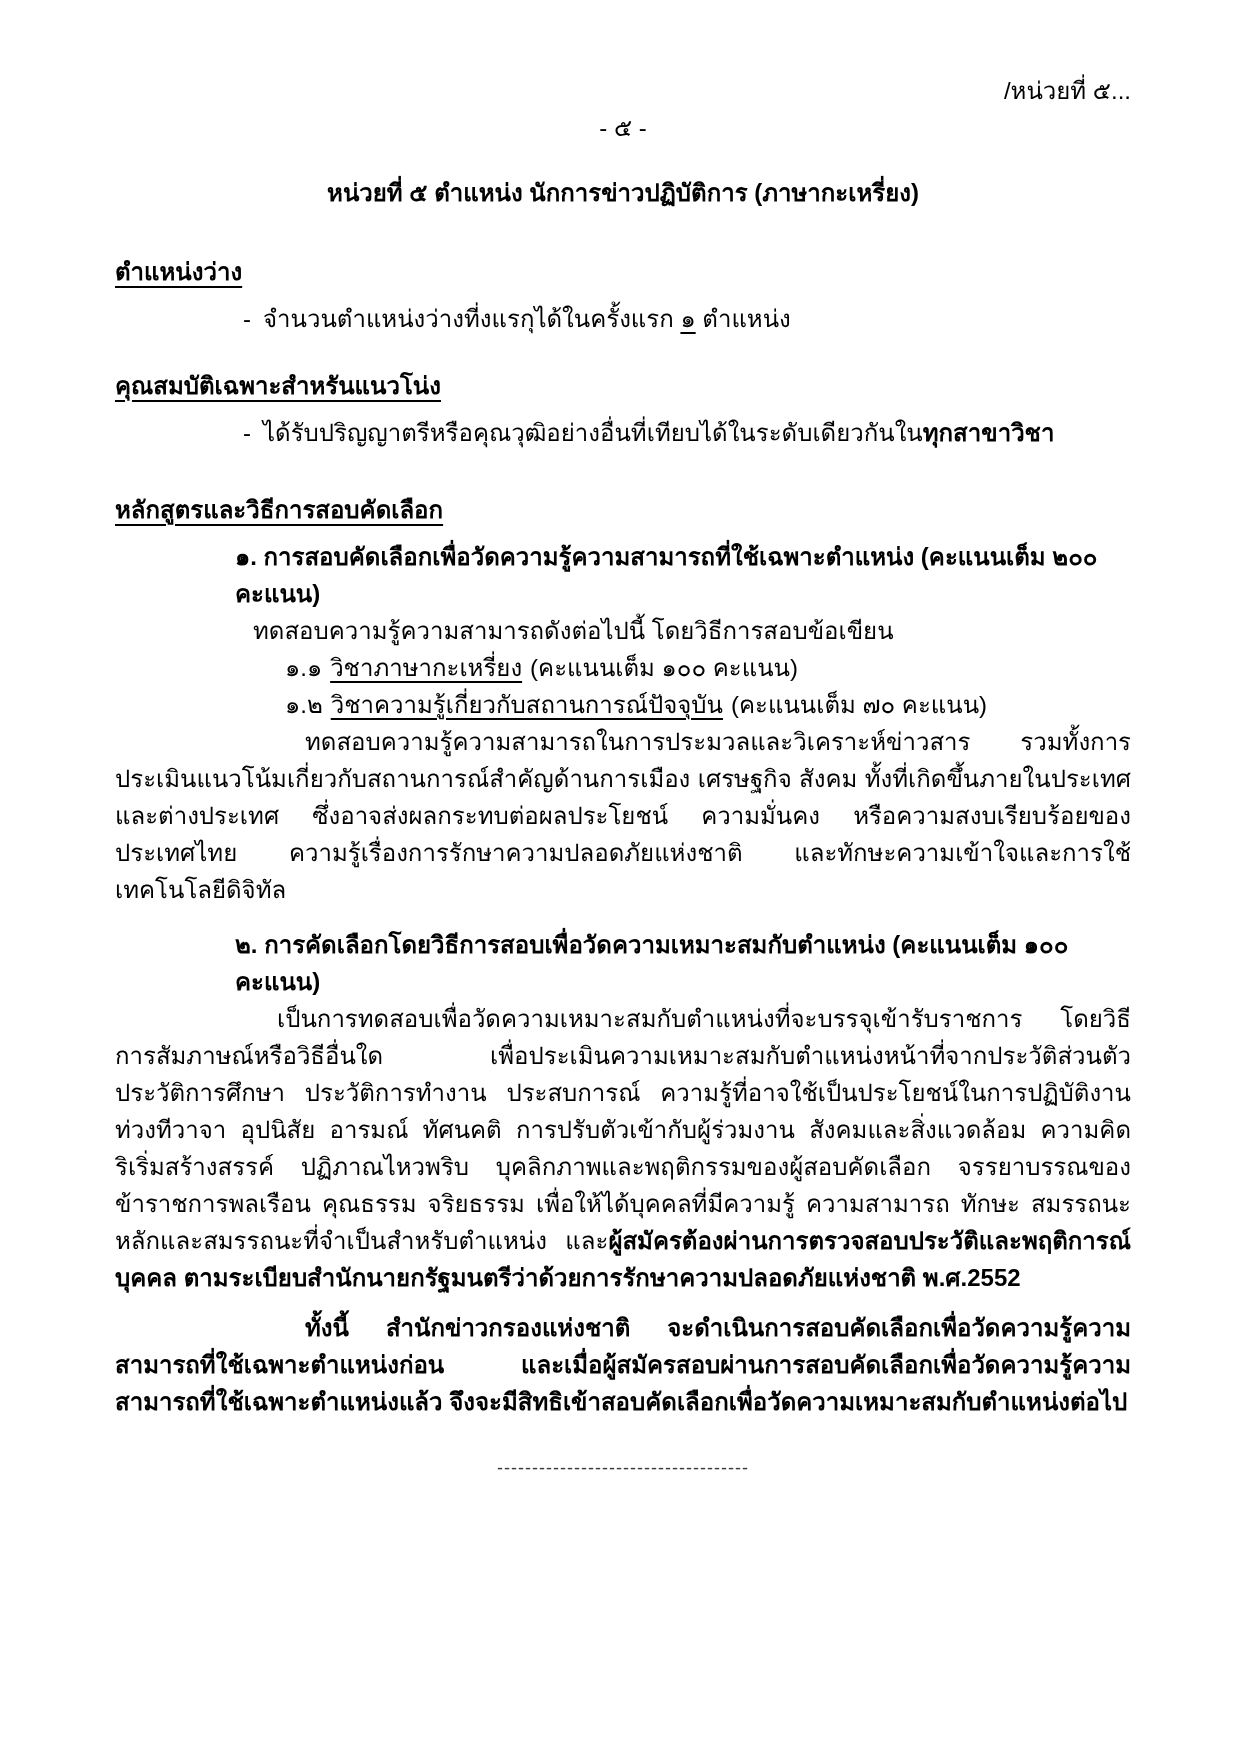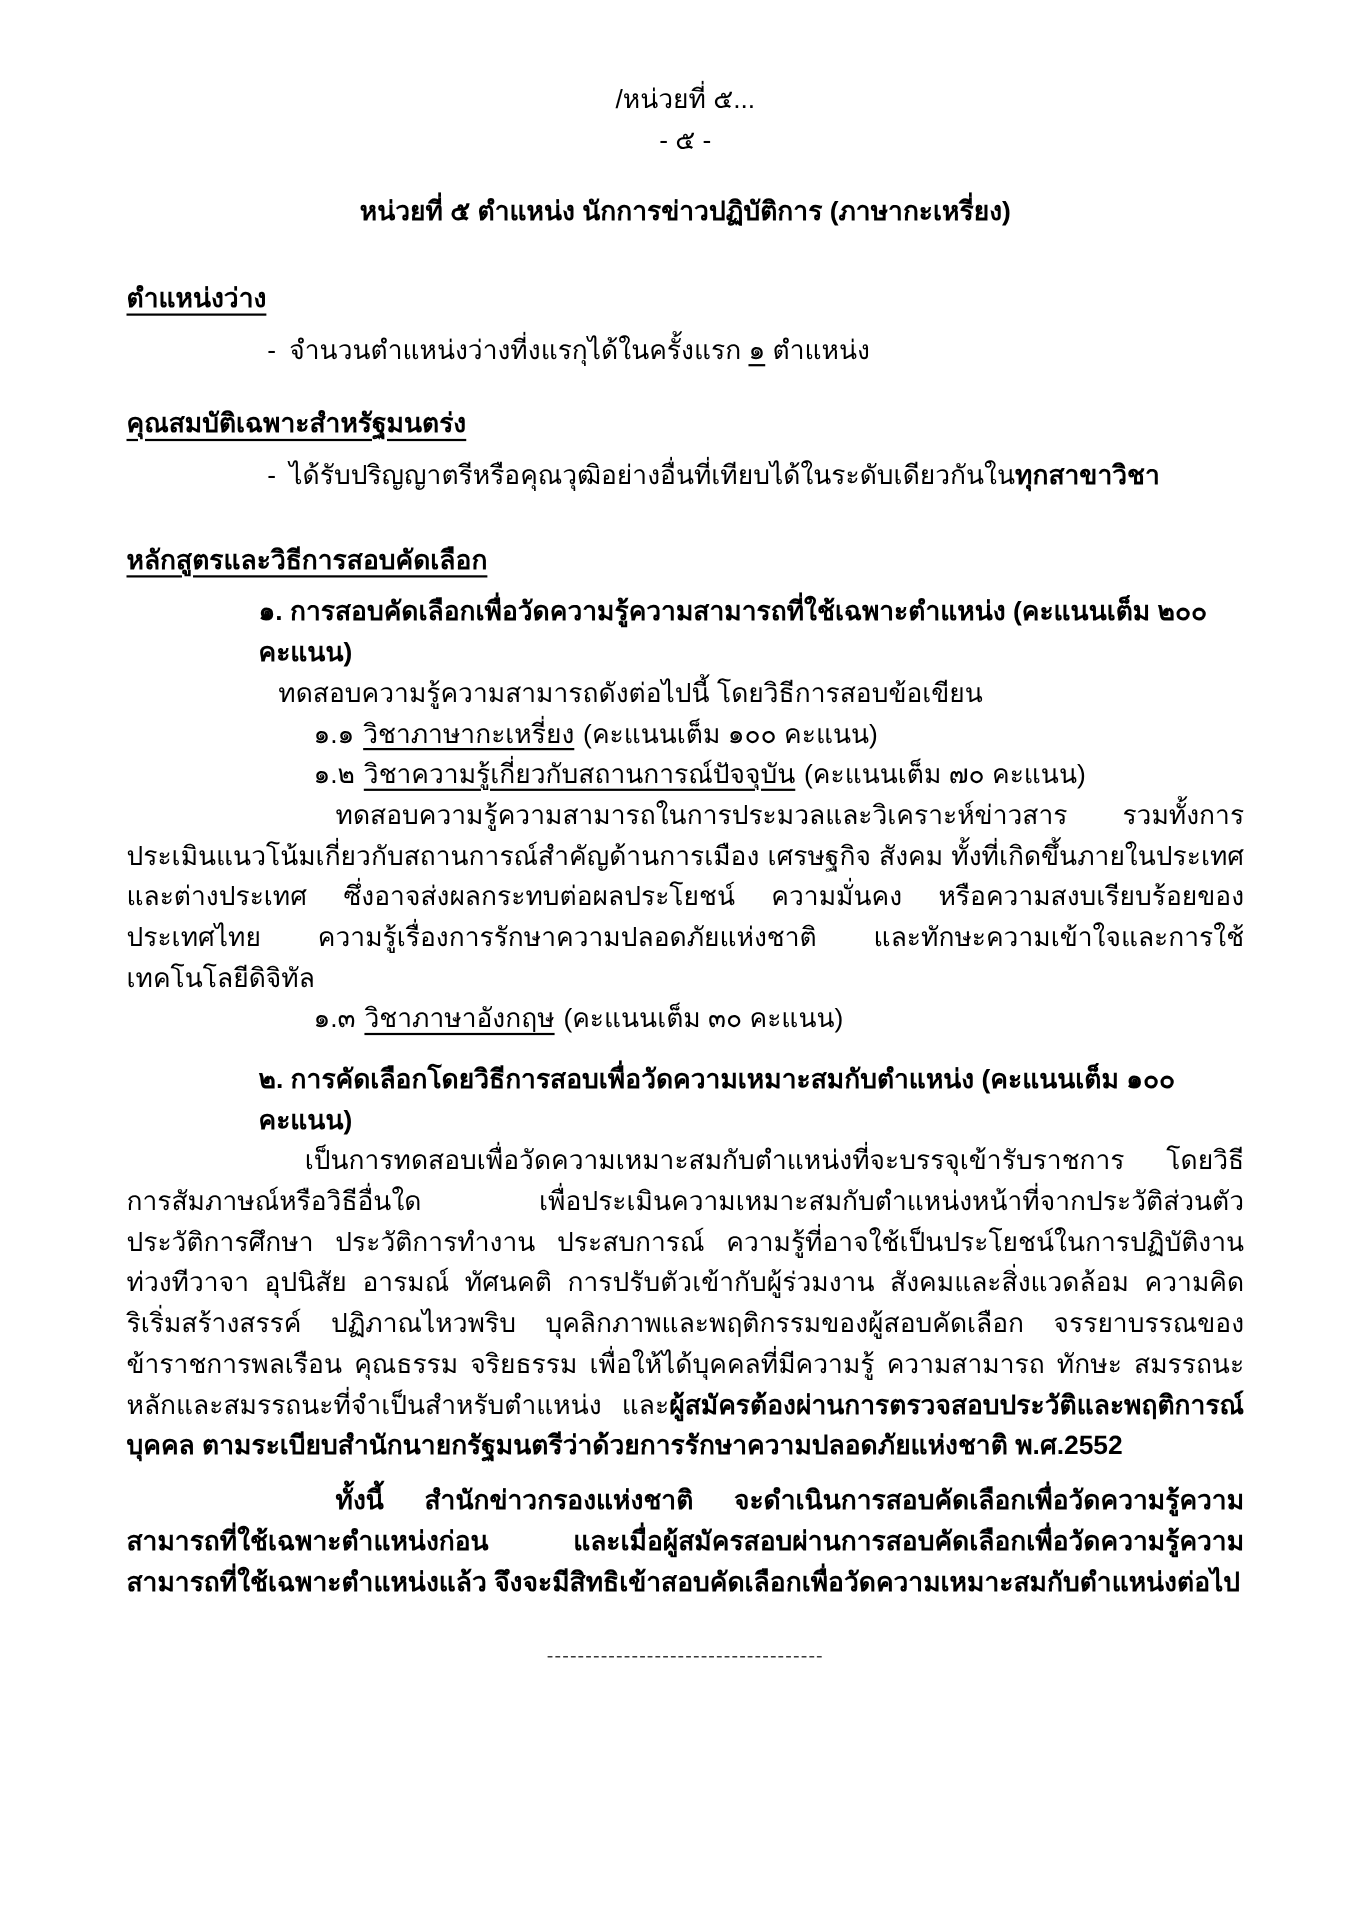--- a/index.html
+++ b/index.html
@@ -9,21 +9,21 @@
     height: 1754px;
     box-sizing: border-box;
     background: #ffffff;
     color: #000000;
     font-family: "Liberation Sans", "DejaVu Sans", sans-serif;
     font-size: 24px;
     line-height: 37px;
     padding: 72px 110px 0 115px;
     overflow: hidden;
   }
-  .right  { text-align: center; }
+  .right  { text-align: right; }
   .center { text-align: center; }
   .bold   { font-weight: bold; }
   .uline  { text-decoration: underline; text-underline-offset: 5px; text-decoration-thickness: 1.5px; }
   .heading {
     font-weight: bold;
     text-decoration: underline;
     text-underline-offset: 6px;
     text-decoration-thickness: 2px;
   }
   .doc-title { font-weight: bold; font-size: 24px; }
@@ -60,44 +60,41 @@
   <div class="center">- ๕ -</div>
 
   <div class="center doc-title mt-title">หน่วยที่ ๕  ตำแหน่ง นักการข่าวปฏิบัติการ (ภาษากะเหรี่ยง)</div>
 
   <div class="heading mt-h1">ตำแหน่งว่าง</div>
 
   <div class="dash-item mt-item">
     <span class="dash">-</span><span>จำนวนตำแหน่งว่างที่งแรกุได้ในครั้งแรก </span><span class="uline">๑</span><span> ตำแหน่ง</span>
   </div>
 
-  <div class="heading mt-h2">คุณสมบัติเฉพาะสำหรัฐมนตร่ง</div>
+  <div class="heading mt-h2">คุณสมบัติเฉพาะสำหรันแนวโน่ง</div>
 
   <div class="dash-item mt-item">
     <span class="dash">-</span><span>ได้รับปริญญาตรีหรือคุณวุฒิอย่างอื่นที่เทียบได้ในระดับเดียวกันใน</span><span class="bold">ทุกสาขาวิชา</span>
   </div>
 
   <div class="heading mt-h3">หลักสูตรและวิธีการสอบคัดเลือก</div>
 
   <div class="num-item mt-item">๑. การสอบคัดเลือกเพื่อวัดความรู้ความสามารถที่ใช้เฉพาะตำแหน่ง (คะแนนเต็ม ๒๐๐ คะแนน)</div>
 
   <div class="intro-line">ทดสอบความรู้ความสามารถดังต่อไปนี้  โดยวิธีการสอบข้อเขียน</div>
 
   <div class="sub-item">
     <span class="sub-num">๑.๑</span><span class="uline sub-name">วิชาภาษากะเหรี่ยง</span><span>(คะแนนเต็ม ๑๐๐ คะแนน)</span>
   </div>
 
   <div class="sub-item">
     <span class="sub-num">๑.๒</span><span class="uline sub-name">วิชาความรู้เกี่ยวกับสถานการณ์ปัจจุบัน</span><span>(คะแนนเต็ม ๗๐ คะแนน)</span>
   </div>
   <div class="para">ทดสอบความรู้ความสามารถในการประมวลและวิเคราะห์ข่าวสาร รวมทั้งการประเมินแนวโน้มเกี่ยวกับสถานการณ์สำคัญด้านการเมือง เศรษฐกิจ สังคม ทั้งที่เกิดขึ้นภายในประเทศและต่างประเทศ ซึ่งอาจส่งผลกระทบต่อผลประโยชน์ ความมั่นคง หรือความสงบเรียบร้อยของประเทศไทย ความรู้เรื่องการรักษาความปลอดภัยแห่งชาติ และทักษะความเข้าใจและการใช้เทคโนโลยีดิจิทัล</div>
 
-  <div class="sub-item">
-    <span class="sub-num">๑.๓</span><span class="uline sub-name">วิชาภาษาอังกฤษ</span><span>(คะแนนเต็ม ๓๐ คะแนน)</span>
-  </div>
 
   <div class="num-item mt-sec2">๒. การคัดเลือกโดยวิธีการสอบเพื่อวัดความเหมาะสมกับตำแหน่ง (คะแนนเต็ม ๑๐๐ คะแนน)</div>
 
   <div class="para-sec2">
     <span>เป็นการทดสอบเพื่อวัดความเหมาะสมกับตำแหน่งที่จะบรรจุเข้ารับราชการ โดยวิธีการสัมภาษณ์หรือวิธีอื่นใด เพื่อประเมินความเหมาะสมกับตำแหน่งหน้าที่จากประวัติส่วนตัว ประวัติการศึกษา ประวัติการทำงาน ประสบการณ์ ความรู้ที่อาจใช้เป็นประโยชน์ในการปฏิบัติงาน ท่วงทีวาจา อุปนิสัย อารมณ์ ทัศนคติ การปรับตัวเข้ากับผู้ร่วมงาน สังคมและสิ่งแวดล้อม ความคิดริเริ่มสร้างสรรค์ ปฏิภาณไหวพริบ บุคลิกภาพและพฤติกรรมของผู้สอบคัดเลือก จรรยาบรรณของข้าราชการพลเรือน คุณธรรม จริยธรรม เพื่อให้ได้บุคคลที่มีความรู้ ความสามารถ ทักษะ สมรรถนะหลักและสมรรถนะที่จำเป็นสำหรับตำแหน่ง และ</span><span class="bold">ผู้สมัครต้องผ่านการตรวจสอบประวัติและพฤติการณ์บุคคล ตามระเบียบสำนักนายกรัฐมนตรีว่าด้วยการรักษาความปลอดภัยแห่งชาติ พ.ศ.2552</span>
   </div>
 
   <div class="para-close mt-close">ทั้งนี้ สำนักข่าวกรองแห่งชาติ จะดำเนินการสอบคัดเลือกเพื่อวัดความรู้ความสามารถที่ใช้เฉพาะตำแหน่งก่อน และเมื่อผู้สมัครสอบผ่านการสอบคัดเลือกเพื่อวัดความรู้ความสามารถที่ใช้เฉพาะตำแหน่งแล้ว จึงจะมีสิทธิเข้าสอบคัดเลือกเพื่อวัดความเหมาะสมกับตำแหน่งต่อไป</div>
 
   <div class="divider-line mt-div">------------------------------------</div>

